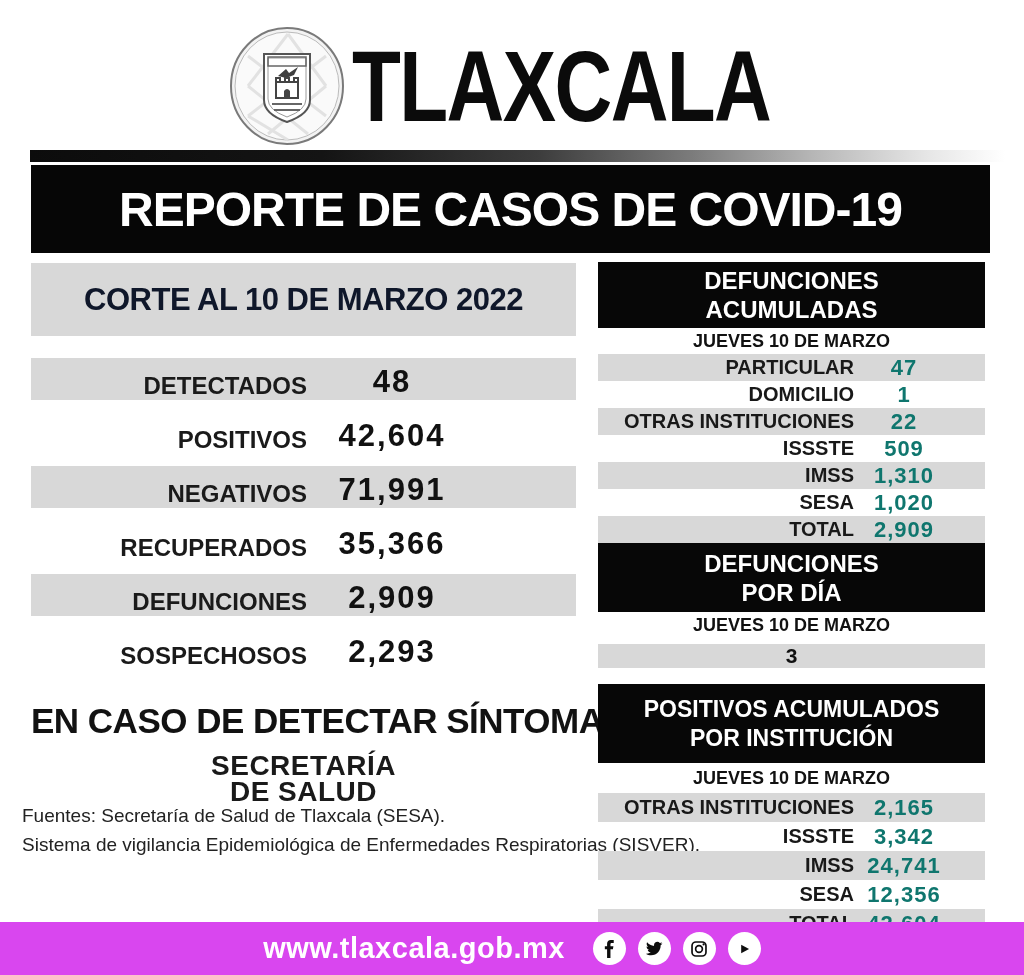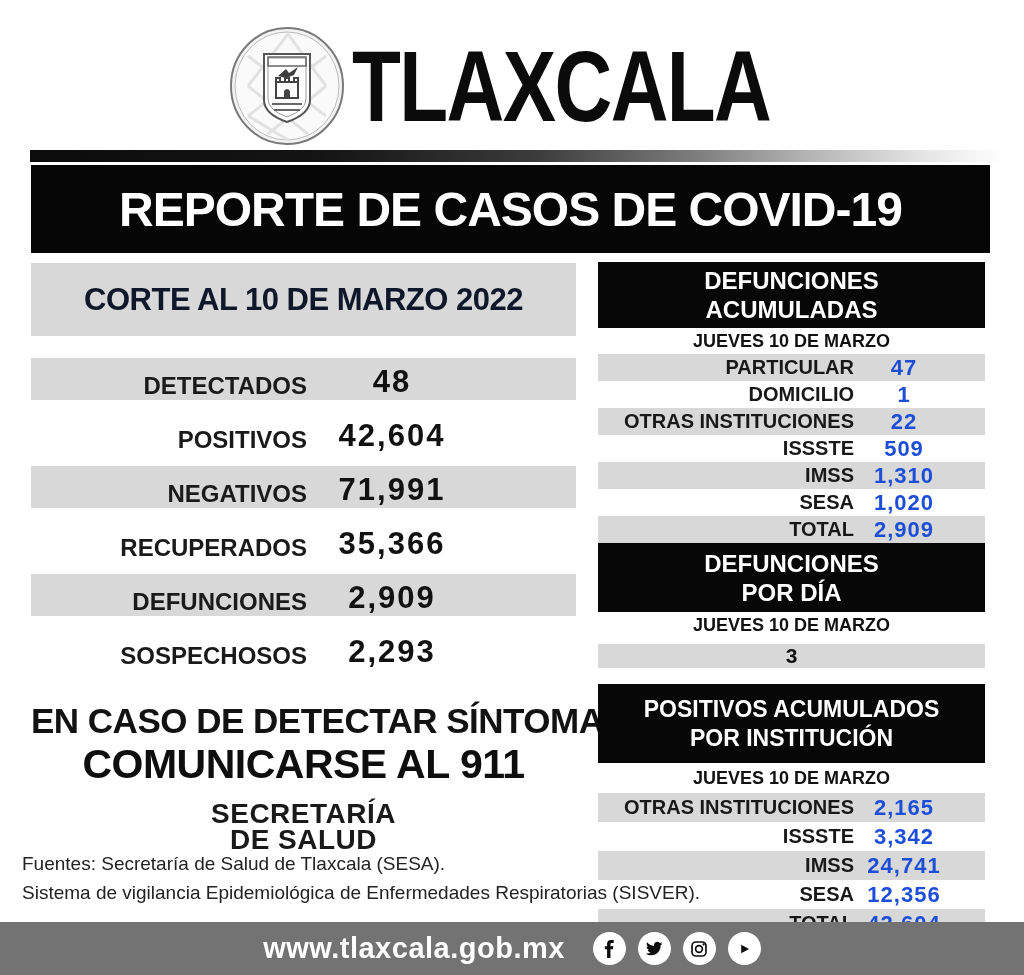--- a/index.html
+++ b/index.html
@@ -46,26 +46,26 @@
   .rheader.h1{height:66px;}
   .rheader.h2{height:69px;}
   .rheader.h3{height:79px;margin-top:16px;font-size:23px;}
   .rsub{height:26px;display:flex;align-items:center;justify-content:center;
         font-weight:bold;font-size:18px;color:#111;}
   .rsub.tall{height:30px;}
   .rrow{height:27px;display:flex;align-items:center;padding-left:24px;}
   .rrow.tall{height:29px;}
   .rrow.g{background:#d8d8d8;}
   .rlabel{width:232px;text-align:right;font-weight:bold;font-size:20px;color:#181818;white-space:nowrap;}
-  .rvalue{width:100px;text-align:center;font-weight:bold;font-size:22px;letter-spacing:1px;color:#1d4ed8;}
+  .rvalue{width:100px;text-align:center;font-weight:bold;font-size:22px;letter-spacing:1px;color:#0f766e;}
   .val3{height:24px;margin-top:6px;background:#d8d8d8;display:flex;align-items:center;justify-content:center;
         font-weight:bold;font-size:21px;color:#111;}
 
   
-  .footer{position:absolute;left:0;bottom:0;width:1024px;height:53px;background:#737373;
+  .footer{position:absolute;left:0;bottom:0;width:1024px;height:53px;background:#d946ef;
           display:flex;align-items:center;justify-content:center;gap:28px;}
   .footer-url{color:#fff;font-weight:bold;font-size:29px;letter-spacing:0.5px;}
   .socials{display:flex;gap:12px;align-items:center;}
   .sicon{width:33px;height:33px;border-radius:50%;background:#fff;display:flex;
          align-items:center;justify-content:center;}
 </style>
 </head>
 <body>
 
 <div class="page">
@@ -119,21 +119,20 @@
         <span class="llabel">DEFUNCIONES</span>
         <span class="lvalue">2,909</span>
       </div>
       <div class="lrow">
         <span class="llabel">SOSPECHOSOS</span>
         <span class="lvalue">2,293</span>
       </div>
     </div>
 
     <div class="notice1">EN CASO DE DETECTAR SÍNTOMAS</div>
-    <div class="notice2">COMUNICARSE AL 911</div>
 
     <div class="agency">
       <div>SECRETARÍA</div>
       <div>DE SALUD</div>
     </div>
 
     <div class="sources">
       <div class="source-line">Fuentes:  Secretaría de Salud de Tlaxcala (SESA).</div>
       <div class="source-line">Sistema de vigilancia Epidemiológica de Enfermedades Respiratorias (SISVER).</div>
     </div>

